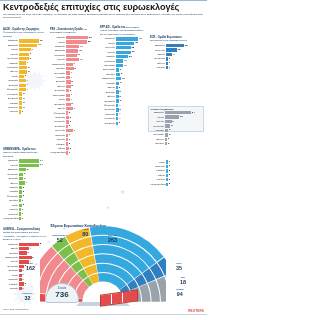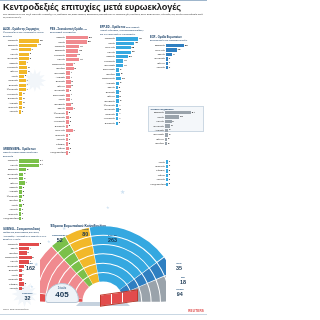--- a/index.html
+++ b/index.html
@@ -141,21 +141,21 @@
     color: #123a63; padding: 0.7px 1px 0 1.5px;
   }
 </style>
 </head>
 <body>
 
 <div id="page">
 
   <div class="topline"></div>
 
-  <div class="title">Κεντροδεξιές επιτυχίες μετά ευρωεκλογές</div>
+  <div class="title">Κεντροδεξιές επιτυχίες στις ευρωεκλογές</div>
   <div class="subtitle">Την επανεκλογή του Ζοζέ Μανουέλ Μπαρόζο ως πρόεδρο της Ευρωπαϊκής Επιτροπής προκρίνουν οι κεντροδεξιές δυνάμεις στην Ευρωβουλή, δίνοντάς της μεγάλη πλειοψηφία μετά τις ευρωεκλογές.</div>
 
   <div class="star" style="left:62px;top:226px;">★</div>
   <div class="star" style="left:88px;top:222px;font-size:4px;">★</div>
   <div class="star" style="left:113px;top:231px;font-size:4px;">★</div>
   <div class="star" style="left:47px;top:239px;font-size:4px;">★</div>
   <div class="star" style="left:34px;top:262px;">★</div>
   <div class="star" style="left:30px;top:284px;font-size:4px;">★</div>
   <div class="star" style="left:120px;top:190px;font-size:6px;">★</div>
   <div class="star" style="left:106px;top:205px;font-size:4px;">★</div>
@@ -1038,21 +1038,21 @@
           <path d="M 124.1883572975953 54.55877278249089 A 66.26666666666667 66.26666666666667 0 0 1 129.26543027917404 79.59520248637766 L 120.93225242716525 79.64610760629999 A 57.93333333333334 57.93333333333334 0 0 0 116.49364435775686 57.75812228167463 Z" fill="#9aa3ab"></path>
           <path d="M 132.80643579021435 50.97550134340511 A 75.6 75.6 0 0 1 138.5985894734239 79.53818875206466 L 130.2654116214151 79.58909387198699 A 67.26666666666667 67.26666666666667 0 0 0 125.11172285037591 54.174850842588846 Z" fill="#9aa3ab"></path>
         </g>
 
       <path d="M 40 80 L 86 80 L 90 84 L 36 84 Z" fill="#c6d2de"></path>
     </svg>
   </div>
 
   <div id="total-badge">
     <span class="tl">Σύνολο</span>
-    <span class="tv">405</span>
+    <span class="tv">736</span>
   </div>
 
   <div class="seatlbl" style="left:108px;top:234px;">
     <span class="sl-name">EPP-ED</span>
     <span class="sl-val">263</span>
   </div>
   <div class="seatlbl" style="left:26px;top:262px;">
     <span class="sl-name">PES</span>
     <span class="sl-val">162</span>
   </div>

